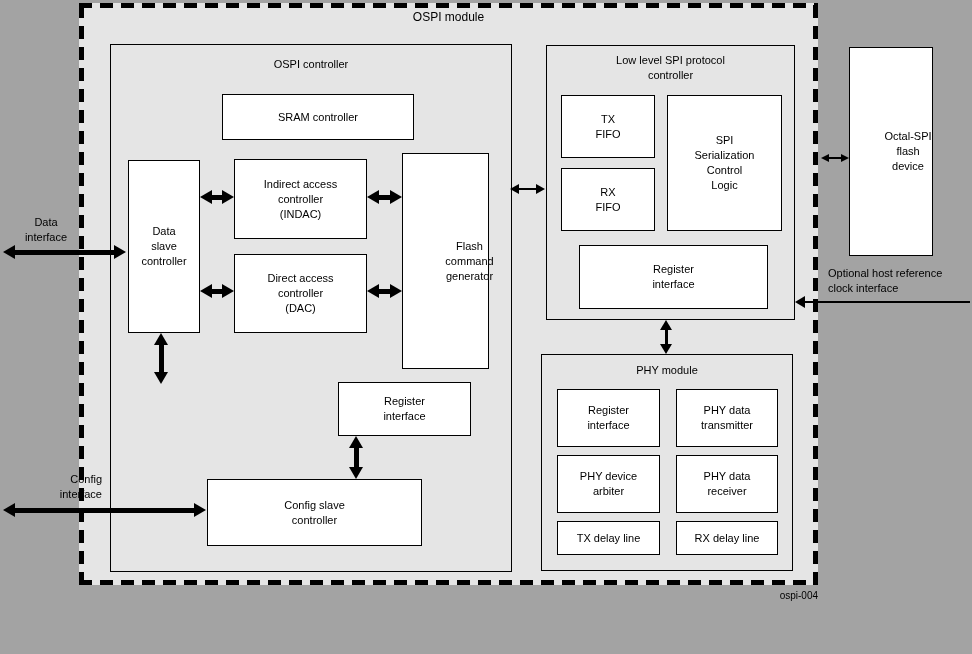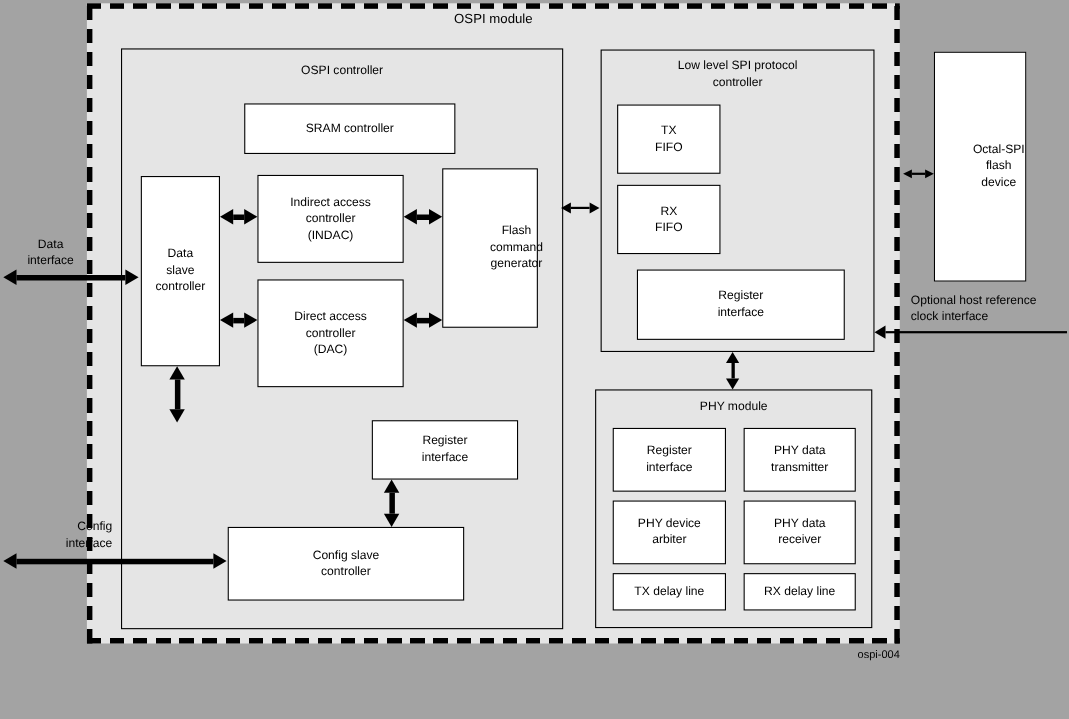--- a/index.html
+++ b/index.html
@@ -107,26 +107,26 @@
   <div class="wbox" style="left:128px;top:160px;width:72px;height:173px;">
     <span class="lbl">Data
 slave
 controller</span>
   </div>
   <div class="wbox" style="left:234px;top:159px;width:133px;height:80px;">
     <span class="lbl">Indirect access
 controller
 (INDAC)</span>
   </div>
-  <div class="wbox" style="left:234px;top:254px;width:133px;height:98px;">
+  <div class="wbox" style="left:234px;top:254px;width:133px;height:79px;">
     <span class="lbl">Direct access
 controller
 (DAC)</span>
   </div>
-  <div class="wbox" style="left:402px;top:153px;width:87px;height:145px;padding-left:48px;">
+  <div class="wbox" style="left:402px;top:153px;width:87px;height:216px;padding-left:48px;">
     <span class="lbl">Flash
 command
 generator</span>
   </div>
   <div class="wbox" style="left:338px;top:382px;width:133px;height:54px;">
     <span class="lbl">Register
 interface</span>
   </div>
   <div class="wbox" style="left:207px;top:479px;width:215px;height:67px;">
     <span class="lbl">Config slave
@@ -137,20 +137,26 @@
   <div class="ctitle" style="left:546px;top:53px;width:249px;">Low level SPI protocol
 controller</div>
 
   <div class="wbox" style="left:561px;top:95px;width:94px;height:63px;">
     <span class="lbl">TX
 FIFO</span>
   </div>
   <div class="wbox" style="left:561px;top:168px;width:94px;height:63px;">
     <span class="lbl">RX
 FIFO</span>
+  </div>
+  <div class="wbox" style="left:667px;top:95px;width:115px;height:136px;">
+    <span class="lbl">SPI
+Serialization
+Control
+Logic</span>
   </div>
   <div class="wbox" style="left:579px;top:245px;width:189px;height:64px;">
     <span class="lbl">Register
 interface</span>
   </div>
 
   <div class="gbox" style="left:541px;top:354px;width:252px;height:217px;"></div>
   <div class="ctitle" style="left:541px;top:363px;width:252px;">PHY module</div>
 
   <div class="wbox" style="left:557px;top:389px;width:103px;height:58px;">

